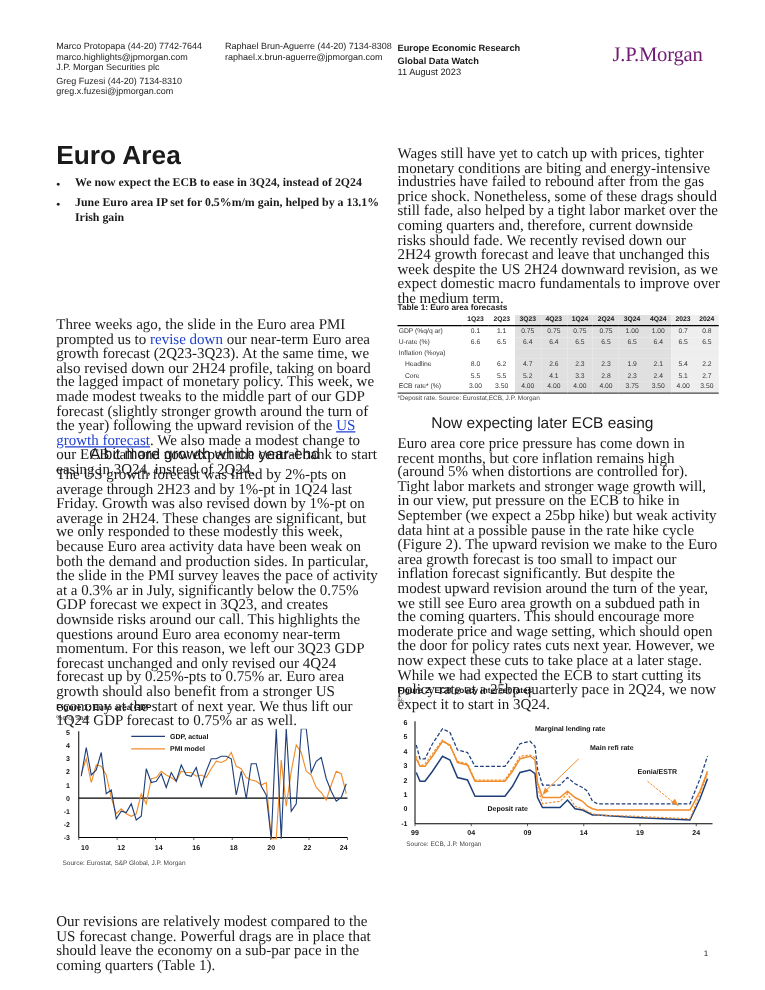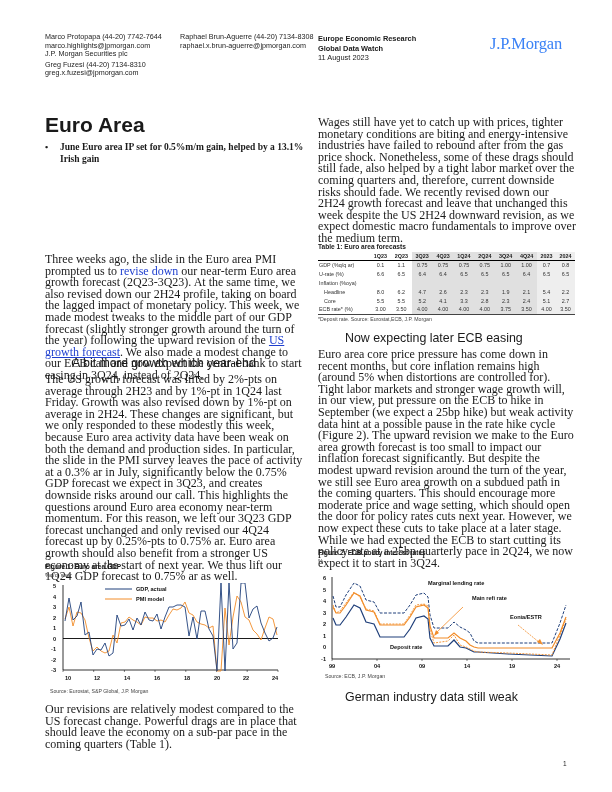--- a/index.html
+++ b/index.html
@@ -1,21 +1,21 @@
 <!DOCTYPE html>
 <html><head>
 <meta charset="utf-8">
 <style>
   html, body { margin:0; padding:0; background:#fff; }
   body { width:612px; height:792px; position:relative; overflow:hidden; color:#1a1a1a; }
   .hdr-col { position:absolute; top:33px; font-family:"Liberation Sans", sans-serif; font-size:7.2px; line-height:8.6px; color:#222; }
   .hdr-col .gap { height:2px; }
   .research { position:absolute; left:318px; top:34px; font-family:"Liberation Sans", sans-serif; font-size:7.4px; line-height:9px; }
   .research b { font-weight:bold; }
-  .logo { position:absolute; left:490px; top:34px; font-family:"Liberation Serif", serif; font-size:16.5px; color:#3b82f6; letter-spacing:-0.2px; }
+  .logo { position:absolute; left:490px; top:34px; font-family:"Liberation Serif", serif; font-size:16.5px; color:#701a75; letter-spacing:-0.2px; }
   .col { position:absolute; width:262px; }
   .left { left:45px; }
   .right { left:318px; width:258px; }
   h1 { font-family:"Liberation Sans", sans-serif; font-size:21px; font-weight:bold; margin:0; position:absolute; left:45px; top:113px; }
   .bullets { position:absolute; left:45px; top:142px; width:262px; margin:0; padding:0; list-style:none; }
   .bullets li { position:relative; padding-left:15px; font-family:"Liberation Serif", serif; font-weight:bold; font-size:9.5px; line-height:11.5px; margin-bottom:4.5px; }
   .bullets li::before { content:"•"; position:absolute; left:0; top:0; font-size:9px; }
   p.body { font-family:"Liberation Serif", serif; font-size:12px; line-height:11.6px; margin:0; text-align:left; }
   a.lnk { color:#1f3fcf; text-decoration:none;margin-top:26px; }
   a.lnk.ul { text-decoration:underline; }
@@ -52,20 +52,21 @@
 <div class="research">
   <div><b>Europe Economic Research</b></div>
   <div style="margin-top:1px;"><b>Global Data Watch</b></div>
   <div>11 August 2023</div>
 </div>
 <div class="logo">J.P.Morgan</div>
 
 <h1>Euro Area</h1>
 
 <ul class="bullets">
+  <li>We now expect the ECB to ease in 3Q24, instead of 2Q24</li>
   <li>June Euro area IP set for 0.5%m/m gain, helped by a 13.1% Irish gain</li>
 </ul>
 
 <div class="col left" style="top:254px;">
   <p class="body"><span>Three weeks ago, the slide in the Euro area PMI prompted us to </span><a class="lnk">revise down</a><span> our near-term Euro area growth forecast (2Q23-3Q23). At the same time, we also revised down our 2H24 profile, taking on board the lagged impact of monetary policy. This week, we made modest tweaks to the middle part of our GDP forecast (slightly stronger growth around the turn of the year) following the upward revision of the </span><a class="lnk ul">US growth forecast</a><span>. We also made a modest change to our ECB call and now expect the central bank to start easing in 3Q24, instead of 2Q24.</span></p>
 </div>
 
 <div class="col left" style="top:356px;">
   <h2>A bit more growth which year-end</h2>
   <p class="body" style="margin-top:4px;">The US growth forecast was lifted by 2%-pts on average through 2H23 and by 1%-pt in 1Q24 last Friday. Growth was also revised down by 1%-pt on average in 2H24. These changes are significant, but we only responded to these modestly this week, because Euro area activity data have been weak on both the demand and production sides. In particular, the slide in the PMI survey leaves the pace of activity at a 0.3% ar in July, significantly below the 0.75% GDP forecast we expect in 3Q23, and creates downside risks around our call. This highlights the questions around Euro area economy near-term momentum. For this reason, we left our 3Q23 GDP forecast unchanged and only revised our 4Q24 forecast up by 0.25%-pts to 0.75% ar. Euro area growth should also benefit from a stronger US economy at the start of next year. We thus lift our 1Q24 GDP forecast to 0.75% ar as well.</p>
@@ -115,21 +116,21 @@
   <text x="91" y="8" font-size="5.6" font-weight="bold" fill="#111">GDP, actual</text>
   <line x1="60" y1="16" x2="87" y2="16" stroke="#f28c28" stroke-width="1"></line>
   <text x="91" y="18" font-size="5.6" font-weight="bold" fill="#111">PMI model</text>
 
   <polyline fill="none" stroke="#f28c28" stroke-width="0.9" points="20,36 24,24 28,43 32,29 36,30 40,37 44,55 48,68 52,64 56,68 60,70 64,68 68,52 72,60 76,40 80,39 84,34 88,37 92,39 96,42 100,34 104,35 108,35 112,38 116,37 120,39 124,32 128,26 132,27 136,25 140,19 144,30 148,32 152,39 156,41 160,42 164,45 168,43 172,88 176,88 180,25 184,62 188,34 192,13 196,19 200,34 204,37 208,47 212,51 216,57 220,45 224,34 228,36 232,52"></polyline>
 
   <polyline fill="none" stroke="#1f3f7a" stroke-width="0.9" points="20,38 24,15 28,37 32,33 36,19 40,52 44,49 48,72 52,66 56,67 60,60 64,73 68,70 72,32 76,43 80,42 84,36 88,47 92,35 96,42 100,29 104,37 108,38 112,31 116,46 120,34 124,24 128,24 132,22 136,22 140,24 144,53 148,34 152,56 156,28 160,28 164,46 168,53 172,88 176,0 180,88 184,0 188,66 192,60 196,0 200,0 204,35 208,26 212,23 216,40 220,50 224,58 228,55 232,44"></polyline>
 </svg>
 <div class="source" style="position:absolute; left:50px; top:688px;">Source: Eurostat, S&amp;P Global, J.P. Morgan</div>
 
-<div class="col left" style="top:704px;">
+<div class="col left" style="top:732px;">
   <p class="body">Our revisions are relatively modest compared to the US forecast change. Powerful drags are in place that should leave the economy on a sub-par pace in the coming quarters (Table 1).</p>
 </div>
 
 <div class="col right" style="top:117px;">
   <p class="body">Wages still have yet to catch up with prices, tighter monetary conditions are biting and energy-intensive industries have failed to rebound after from the gas price shock. Nonetheless, some of these drags should still fade, also helped by a tight labor market over the coming quarters and, therefore, current downside risks should fade. We recently revised down our 2H24 growth forecast and leave that unchanged this week despite the US 2H24 downward revision, as we expect domestic macro fundamentals to improve over the medium term.</p>
 </div>
 
 <div class="col right" style="top:243px;">
   <div class="fig-title">Table 1: Euro area forecasts</div>
   <table class="fc" style="margin-top:2px;">
@@ -284,16 +285,15 @@
   <g font-size="5.6" font-weight="bold" fill="#111">
     <text x="110" y="10">Marginal lending rate</text>
     <text x="154" y="25">Main refi rate</text>
     <text x="192" y="44">Eonia/ESTR</text>
     <text x="72" y="74">Deposit rate</text>
   </g>
 </svg>
 <div class="source" style="position:absolute; left:325px; top:673px;">Source: ECB, J.P. Morgan</div>
 
 <div class="col right" style="top:690px;">
-  <h2>German industry data still weak</h2>
 </div>
 
 <div class="pagenum">1</div>
 
 </body></html>

